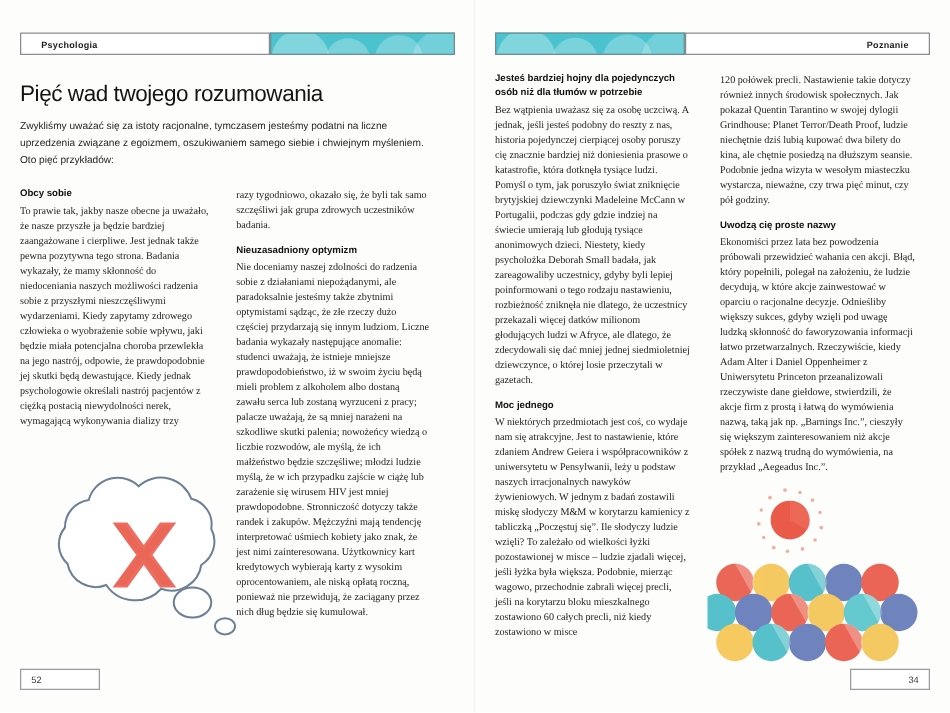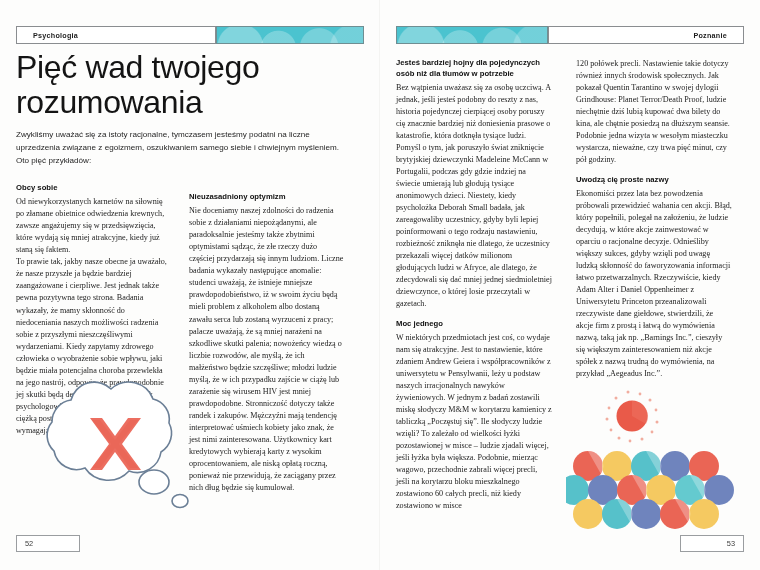--- a/index.html
+++ b/index.html
@@ -39,23 +39,24 @@
       radial-gradient(circle at 16% 125%, rgba(255,255,255,.30) 18%, transparent 19%),
       radial-gradient(circle at 42% 135%, rgba(255,255,255,.26) 20%, transparent 21%),
       radial-gradient(circle at 70% 128%, rgba(255,255,255,.24) 18%, transparent 19%),
       radial-gradient(circle at 94% 132%, rgba(255,255,255,.22) 17%, transparent 18%);
   }
 
   
   .headline {
     font-family:"Liberation Sans", sans-serif;
     font-weight:400;
-    font-size:32px;
+    font-size:18px;
     letter-spacing:-.35px;
     color:#141414;
+    margin-top:16px;
     line-height:1.08;
   }
   .standfirst {
     font-family:"Liberation Sans", sans-serif;
     font-size:8.1px;
     line-height:1.62;
     color:#1f1f1f;
     margin-top:9px;
     max-width:330px;
   }
@@ -118,25 +119,25 @@
     </div>
 
     <h1 class="headline">Pięć wad twojego rozumowania</h1>
 
     <p class="standfirst">Zwykliśmy uważać się za istoty racjonalne, tymczasem jesteśmy podatni na liczne uprzedzenia związane z egoizmem, oszukiwaniem samego siebie i chwiejnym myśleniem. Oto pięć przykładów:</p>
 
     <div class="cols">
 
       <div class="col">
         <div class="sub">Obcy sobie</div>
-        <p class="body">Od niewykorzystanych karnetów na siłownię po złamane obietnice odwiedzenia krewnych, zawsze angażujemy się w przedsięwzięcia, które wydają się mniej atrakcyjne, kiedy już staną się faktem.</p>
         <p class="body">To prawie tak, jakby nasze obecne ja uważało, że nasze przyszłe ja będzie bardziej zaangażowane i cierpliwe. Jest jednak także pewna pozytywna tego strona. Badania wykazały, że mamy skłonność do niedoceniania naszych możliwości radzenia sobie z przyszłymi nieszczęśliwymi wydarzeniami. Kiedy zapytamy zdrowego człowieka o wyobrażenie sobie wpływu, jaki będzie miała potencjalna choroba przewlekła na jego nastrój, odpowie, że prawdopodobnie jej skutki będą dewastujące. Kiedy jednak psychologowie określali nastrój pacjentów z ciężką postacią niewydolności nerek, wymagającą wykonywania dializy trzy</p>
       </div>
 
       <div class="col">
+        <p class="body">razy tygodniowo, okazało się, że byli tak samo szczęśliwi jak grupa zdrowych uczestników badania.</p>
         <div class="sub spaced">Nieuzasadniony optymizm</div>
         <p class="body">Nie doceniamy naszej zdolności do radzenia sobie z działaniami niepożądanymi, ale paradoksalnie jesteśmy także zbytnimi optymistami sądząc, że złe rzeczy dużo częściej przydarzają się innym ludziom. Liczne badania wykazały następujące anomalie: studenci uważają, że istnieje mniejsze prawdopodobieństwo, iż w swoim życiu będą mieli problem z alkoholem albo dostaną zawału serca lub zostaną wyrzuceni z pracy; palacze uważają, że są mniej narażeni na szkodliwe skutki palenia; nowożeńcy wiedzą o liczbie rozwodów, ale myślą, że ich małżeństwo będzie szczęśliwe; młodzi ludzie myślą, że w ich przypadku zajście w ciążę lub zarażenie się wirusem HIV jest mniej prawdopodobne. Stronniczość dotyczy także randek i zakupów. Mężczyźni mają tendencję interpretować uśmiech kobiety jako znak, że jest nimi zainteresowana. Użytkownicy kart kredytowych wybierają karty z wysokim oprocentowaniem, ale niską opłatą roczną, ponieważ nie przewidują, że zaciągany przez nich dług będzie się kumulował.</p>
       </div>
 
     </div>
 
     <div class="bubble-art">
       <svg viewBox="0 0 196 146" xmlns="http://www.w3.org/2000/svg">
         <g fill="#ffffff" stroke="#6b7f96" stroke-width="1.6">
           <path d="M38 52
@@ -238,16 +239,16 @@
             <path d="M80 67 A15 15 0 0 1 93 90 Z"></path>
             <path d="M66 91 A15 15 0 0 1 79 114 Z"></path>
             <path d="M124 91 A15 15 0 0 1 137 114 Z"></path>
             <path d="M51 115 A15 15 0 0 1 64 138 Z"></path>
             <path d="M109 115 A15 15 0 0 1 122 138 Z"></path>
           </g>
         </g>
       </svg>
     </div>
 
-    <div class="folio folio-right">53</div>
+    <div class="folio folio-right">34</div>
   </div>
 
 </div>
 
 </body></html>

